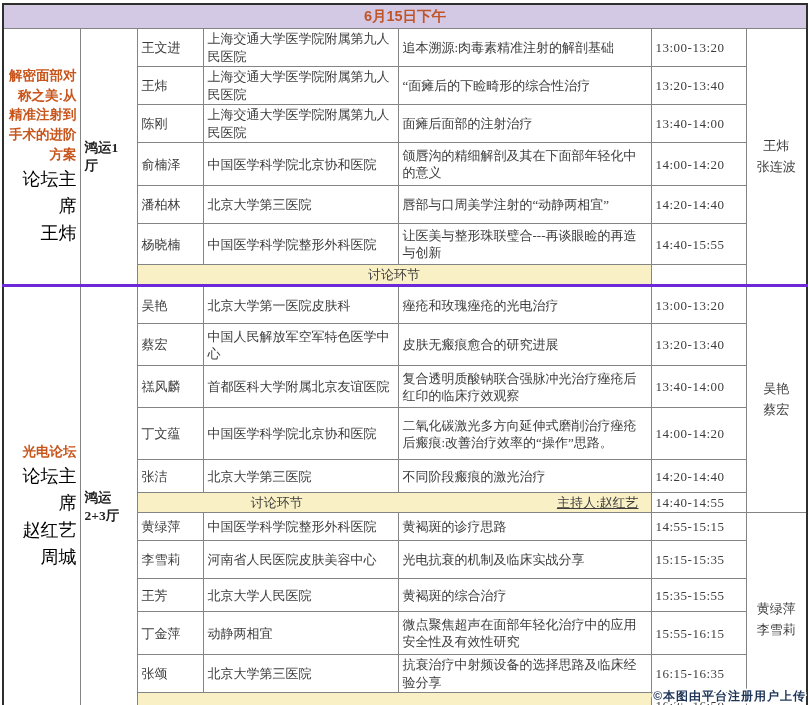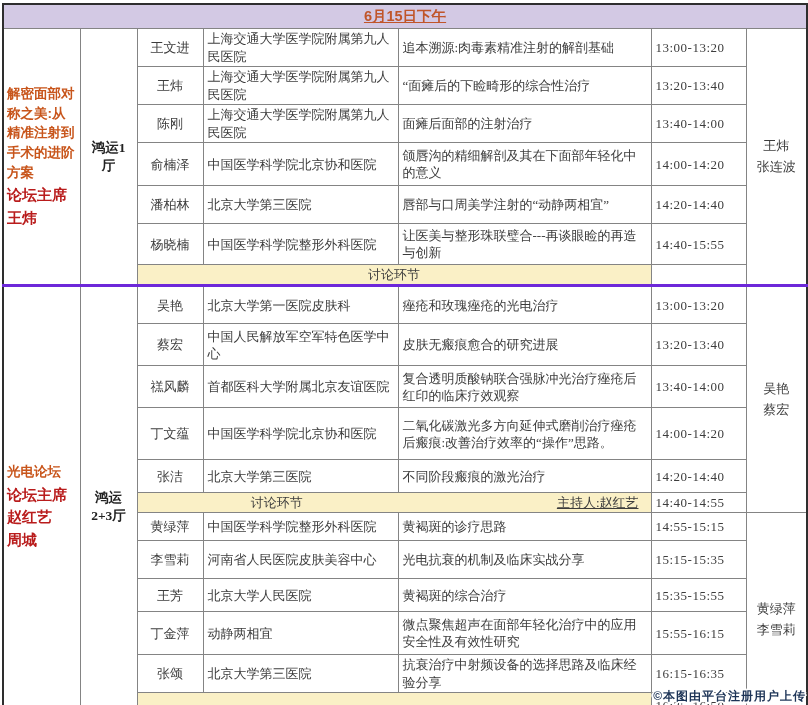--- a/index.html
+++ b/index.html
@@ -8,27 +8,27 @@
     background:#ffffff;font-family:"Liberation Serif",serif;
   }
   .table-wrap{position:absolute;top:3px;left:2px;width:804px;}
   table{border-collapse:collapse;table-layout:fixed;width:804px;border:2px solid #2e2e2e;border-bottom:none;}
   td{
     border:1px solid #848484;font-size:13px;color:#3c3c3c;
     padding:1px 4px;line-height:1.32;vertical-align:middle;word-break:break-all;
   }
   tr.header-row td{
     background:#d3c9e4;color:#c0552a;font-weight:bold;text-align:center;
-    font-family:"Liberation Sans",sans-serif;font-size:14.5px;padding:2px;text-decoration:underline;
-  }
-  td.forum-cell{text-align:left;padding:2px 3px;}
+    font-family:"Liberation Sans",sans-serif;font-size:14.5px;padding:2px;
+  }
+  td.forum-cell{text-align:right;padding:2px 3px;}
   .forum-title{color:#c8551b;font-weight:bold;font-family:"Liberation Sans",sans-serif;font-size:13.5px;line-height:1.45;}
-  .forum-chairs{color:#b91c1c;white-space:pre-line;font-size:15px;line-height:1.5;margin-top:2px;font-weight:bold;}
-  td.venue-cell{text-align:center;font-weight:bold;color:#222;white-space:pre-line;font-size:13.5px;margin-left:32px;}
-  td.speaker-cell{text-align:center;}
+  .forum-chairs{color:#000000;white-space:pre-line;font-size:18px;line-height:1.5;margin-top:2px;}
+  td.venue-cell{font-weight:bold;color:#222;white-space:pre-line;font-size:13.5px;margin-left:32px;}
+  td.speaker-cell{text-align:left;}
   td.affil-cell,td.title-cell{text-align:left;}
   td.time-cell{letter-spacing:0.5px;}
   td.moderator-cell{text-align:center;white-space:pre-line;line-height:1.6;}
   td.disc-cell{background:#faf0c6;padding:1px 12px;}
   .disc-inner{display:flex;align-items:center;}
   .disc-label{width:52%;text-align:center;}
   .disc-label.full{width:100%;}
   .disc-host{flex:1;text-align:right;text-decoration:underline;}
   tr.sec2-start td{border-top:3px solid #6d28d9;}
   tr.clip-row td{vertical-align:top;padding-top:4px;}

